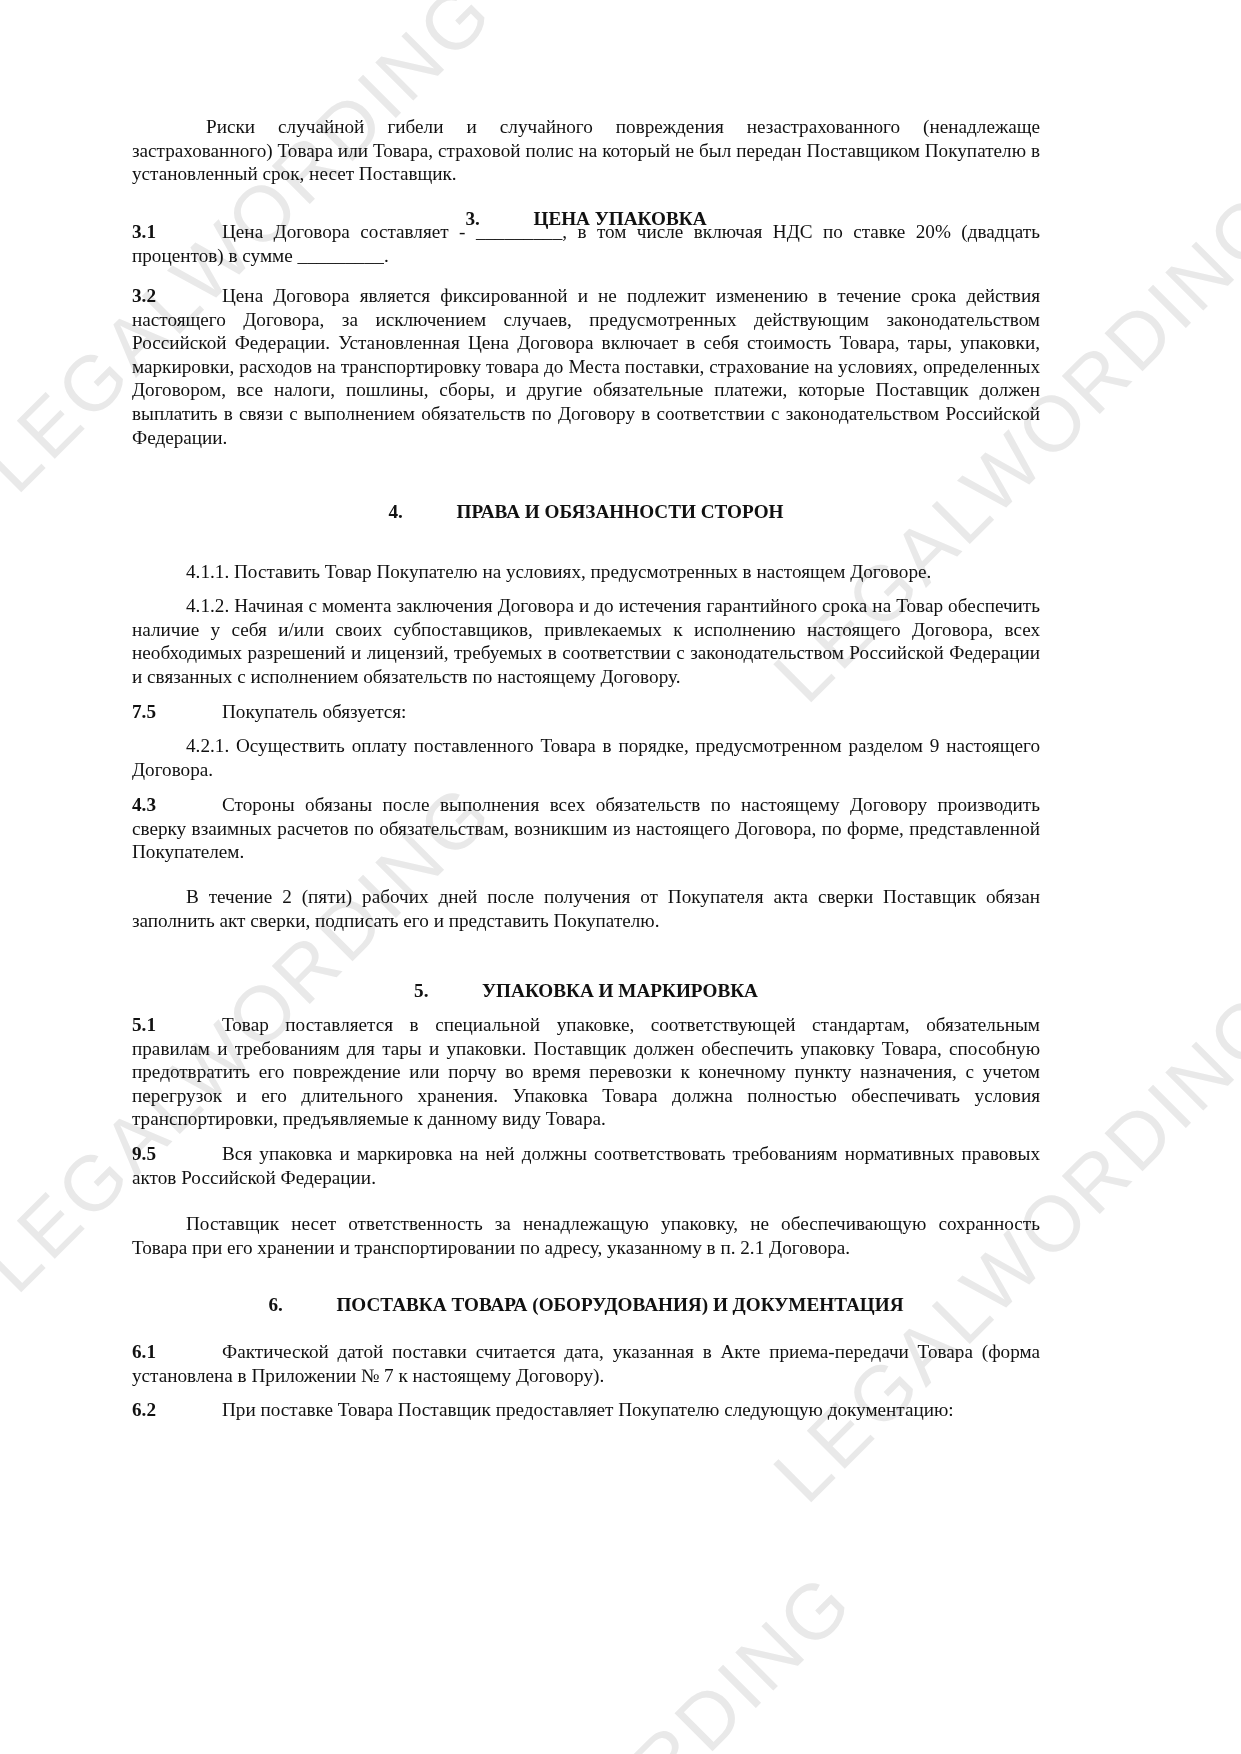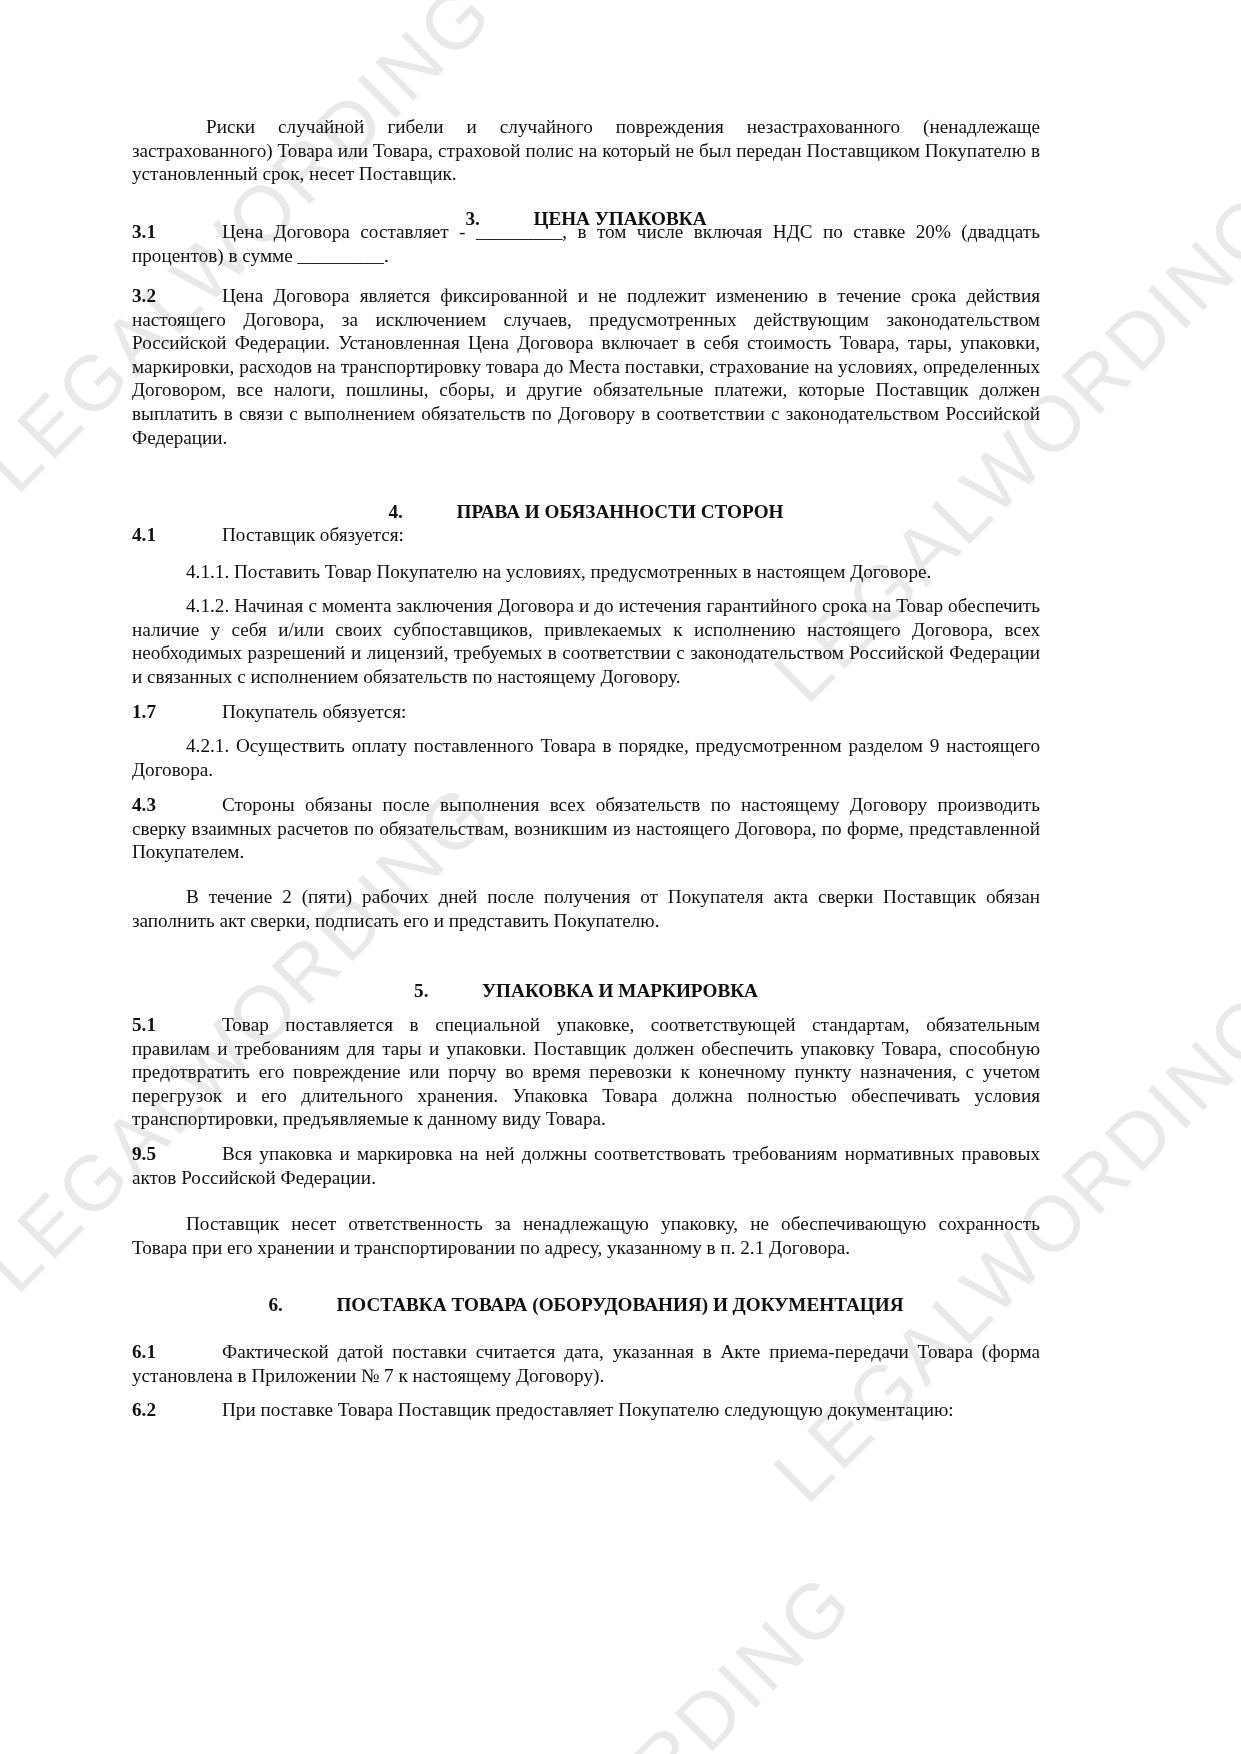--- a/index.html
+++ b/index.html
@@ -52,41 +52,36 @@
   <div class="blk" style="top:284px;">
     <p class="p">
       <span class="num" style="margin-left:-74px;">3.2</span><span>Цена Договора является фиксированной и не подлежит изменению в течение срока действия настоящего Договора, за исключением случаев, предусмотренных действующим законодательством Российской Федерации. Установленная Цена Договора включает в себя стоимость Товара, тары, упаковки, маркировки, расходов на транспортировку товара до Места поставки, страхование на условиях, определенных Договором, все налоги, пошлины, сборы, и другие обязательные платежи, которые Поставщик должен выплатить в связи с выполнением обязательств по Договору в соответствии с законодательством Российской Федерации.</span>
     </p>
   </div>
 
   <div class="heading" style="top:500px;">
     <span class="hn">4.</span><span>ПРАВА И ОБЯЗАННОСТИ СТОРОН</span>
   </div>
 
-  <div class="blk" style="top:523px;">
-    <p class="p">
-      <span class="num" style="margin-left:-74px;">4.1</span><span>Поставщик обязуется:</span>
-    </p>
-  </div>
 
   <div class="blk" style="top:560px;">
     <p class="p">
       <span class="ind2"></span><span>4.1.1.</span> <span>Поставить Товар Покупателю на условиях, предусмотренных в настоящем Договоре.</span>
     </p>
   </div>
 
   <div class="blk" style="top:594px;">
     <p class="p">
       <span class="ind2"></span><span>4.1.2.</span> <span>Начиная с момента заключения Договора и до истечения гарантийного срока на Товар обеспечить наличие у себя и/или своих субпоставщиков, привлекаемых к исполнению настоящего Договора, всех необходимых разрешений и лицензий, требуемых в соответствии с законодательством Российской Федерации и связанных с исполнением обязательств по настоящему Договору.</span>
     </p>
   </div>
 
   <div class="blk" style="top:700px;">
     <p class="p">
-      <span class="num" style="margin-left:-74px;">1.7</span><span>Покупатель обязуется:</span>
+      <span class="num" style="margin-left:-74px;">7.5</span><span>Покупатель обязуется:</span>
     </p>
   </div>
 
   <div class="blk" style="top:734px;">
     <p class="p">
       <span class="ind2"></span><span>4.2.1.</span> <span>Осуществить оплату поставленного Товара в порядке, предусмотренном разделом 9 настоящего Договора.</span>
     </p>
   </div>
 
   <div class="blk" style="top:793px;">

